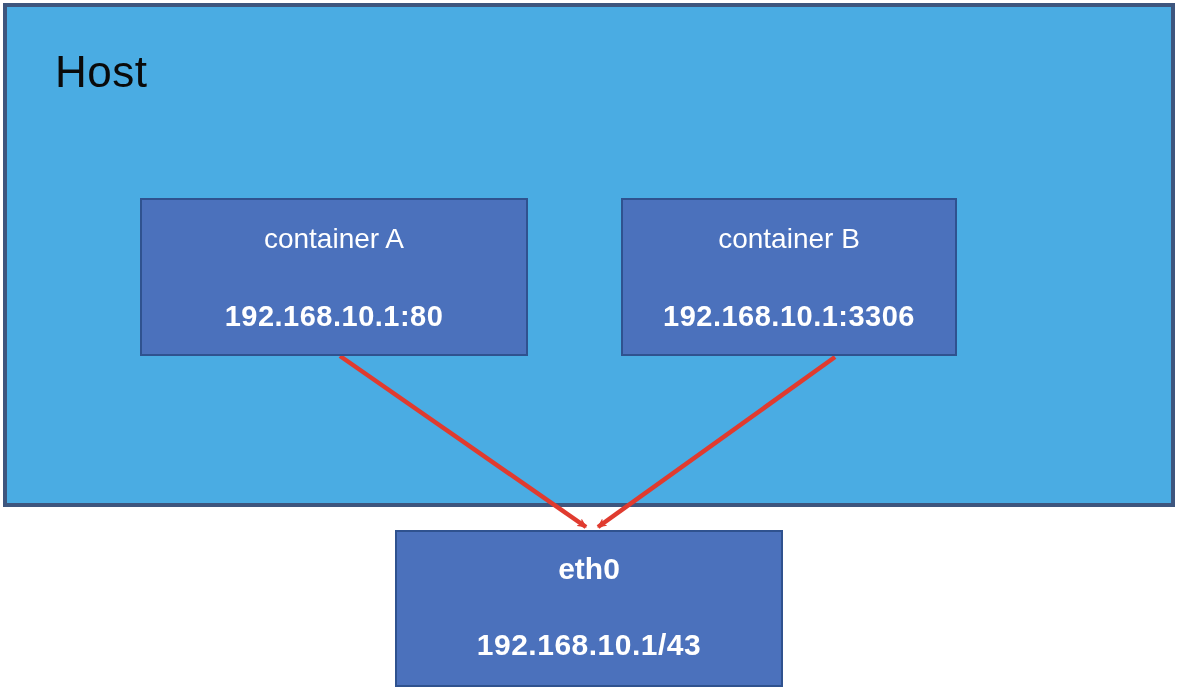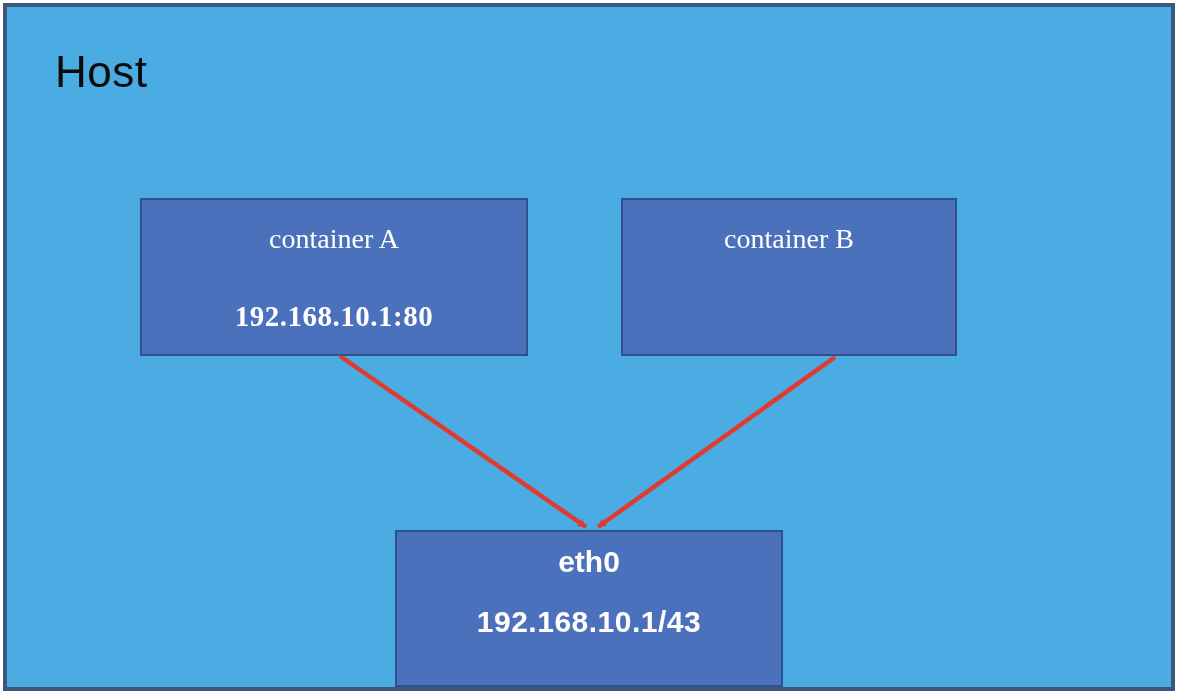--- a/index.html
+++ b/index.html
@@ -15,21 +15,21 @@
   html,body{width:1178px;height:694px;}
   body{
     background:#FFFFFF;
     font-family:"Liberation Sans", sans-serif;
     position:relative;
     overflow:hidden;
   }
   .host{
     position:absolute;
     left:3px; top:3px;
-    width:1172px; height:688px;
+    width:1172px; height:504px;
     background:var(--host-fill);
     border:4px solid var(--host-border);
     text-decoration:underline;
   }
   .host-label{
     position:absolute;
     left:48px; top:40px;
     font-size:44px;
     font-weight:400;
     color:var(--text-dark);
@@ -42,40 +42,40 @@
     color:var(--text-light);
     display:flex;
     flex-direction:column;
     align-items:center;
     text-align:center;
   }
   .node-container{
     width:388px; height:158px;
     justify-content:space-between;
     padding:21px 0 20px 0;
-    font-family:Liberation Serif, serif;
   }
   #node-container-a{ left:140px; top:198px; }
   #node-container-b{ left:621px; top:198px; width:336px; }
   #node-eth0{
     left:395px; top:530px;
     width:388px; height:157px;
-    justify-content:flex-start;
+    justify-content:center;
     padding-bottom:4px;
   }
   .node-title{
     font-size:28px;
     font-weight:400;
     line-height:36px;
   }
   .node-address{
     font-size:29px;
     font-weight:700;
     line-height:36px;
     letter-spacing:0.5px;
+    margin-top:16px;
   }
   #node-eth0 .node-title,
   #node-eth0 .node-address{
     font-weight:700;
     font-size:30px;
     line-height:60px;
   }
   svg.arrow-layer{
     position:absolute;
     left:0; top:0;
@@ -106,18 +106,19 @@
   <line class="arrow-line" x1="835" y1="357" x2="598" y2="527" marker-end="url(#arrowhead)"></line>
 </svg>
 
 <div class="node node-container" id="node-container-a">
   <div class="node-title">container A</div>
   <div class="node-address">192.168.10.1:80</div>
 </div>
 
 <div class="node node-container" id="node-container-b">
   <div class="node-title">container B</div>
+  <div class="node-address">192.168.10.1:3306</div>
 </div>
 
 <div class="node" id="node-eth0">
   <div class="node-title">eth0</div>
   <div class="node-address">192.168.10.1/43</div>
 </div>
 
 </body></html>

